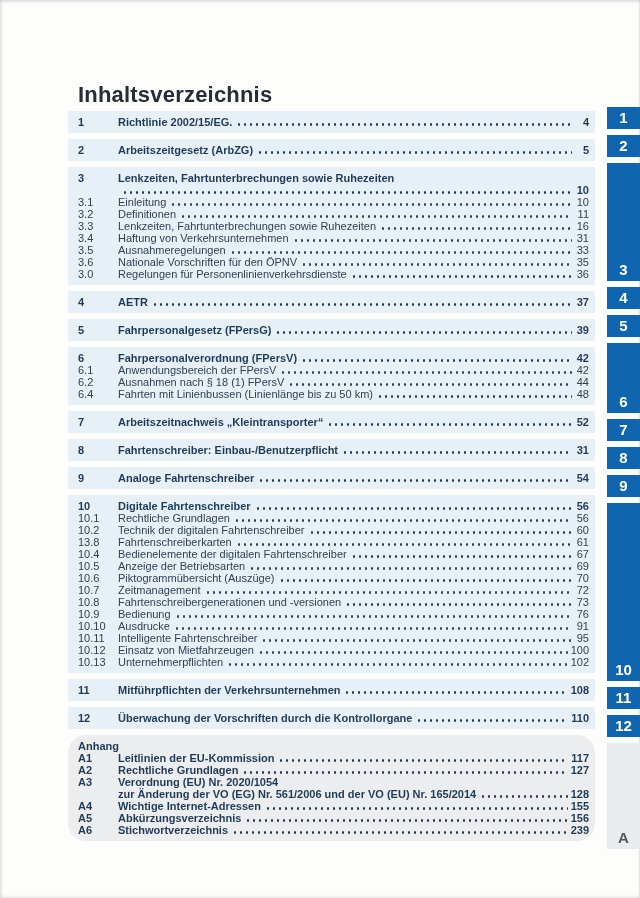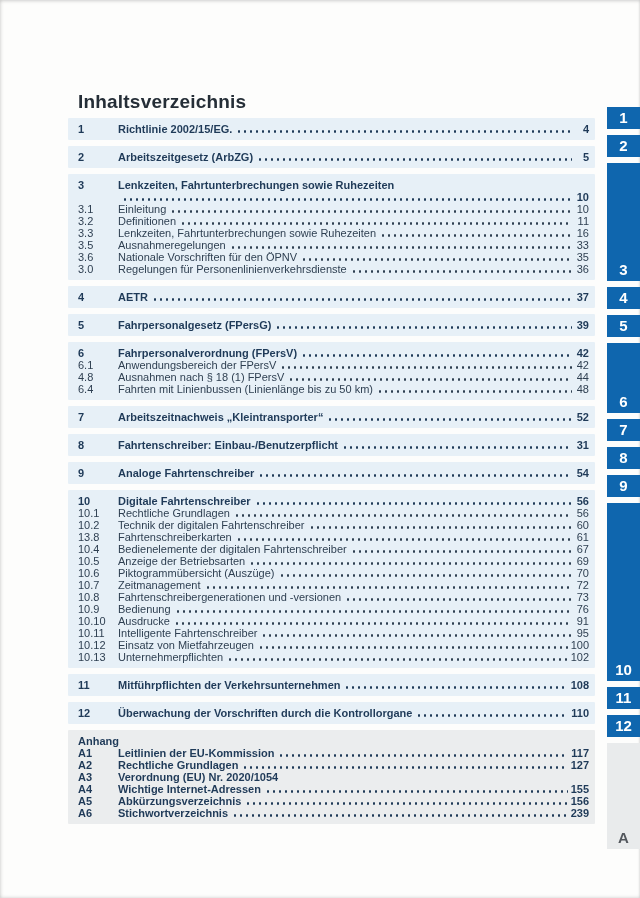--- a/index.html
+++ b/index.html
@@ -3,25 +3,25 @@
 <meta charset="utf-8">
 <style>
   html,body{margin:0;padding:0;background:#f3f3f2;}
   .page{
     position:relative;width:640px;height:898px;background:#fdfdfc;
     font-family:"Liberation Sans","DejaVu Sans",sans-serif;overflow:hidden;
     box-shadow:inset 0 2px 3px rgba(0,0,0,.10), inset 2px 0 3px rgba(0,0,0,.06),
                inset 0 -2px 3px rgba(0,0,0,.05), inset -1px 0 2px rgba(0,0,0,.05);
   }
   .content{position:absolute;left:68px;top:80px;width:527px;}
-  .title{margin:11px 0 5px 10px;font-size:19px;line-height:22px;font-weight:700;
+  .title{margin:4px 0 5px 10px;font-size:22px;line-height:22px;font-weight:700;
          color:#252e37;letter-spacing:.2px;}
   .block{padding:5px 6px 5px 10px;margin-bottom:6px;border-radius:1px;}
   .block.blue{background:var(--band_blue);}
-  .block.gray{background:var(--band_gray);}
+  .block.gray{background:var(--band_gray);border-radius:18px;}
   .row{display:flex;align-items:flex-end;font-size:11px;line-height:12px;
        color:var(--text_regular);}
   .row.bold{font-weight:700;color:var(--text_bold);}
   .num{width:40px;flex:0 0 40px;white-space:nowrap;}
   .txt{white-space:nowrap;}
   .leader{flex:1 1 auto;height:5px;margin:0 3px 1px 4px;
     background-image:radial-gradient(circle,currentColor 1px,transparent 1.4px);
     background-size:6px 5px;background-repeat:repeat-x;background-position:left bottom;}
   .pg{flex:0 0 auto;min-width:14px;text-align:right;}
   .tabs{position:absolute;top:0;right:0;width:33px;height:100%;}
@@ -76,20 +76,26 @@
             <span class="leader"></span>
             <span class="pg">11</span>
           </div>
           <div class="row">
             <span class="num">3.3</span>
             <span class="txt">Lenkzeiten, Fahrtunterbrechungen sowie Ruhezeiten</span>
             <span class="leader"></span>
             <span class="pg">16</span>
           </div>
           <div class="row">
+            <span class="num">3.4</span>
+            <span class="txt">Haftung von Verkehrsunternehmen</span>
+            <span class="leader"></span>
+            <span class="pg">31</span>
+          </div>
+          <div class="row">
             <span class="num">3.5</span>
             <span class="txt">Ausnahmeregelungen</span>
             <span class="leader"></span>
             <span class="pg">33</span>
           </div>
           <div class="row">
             <span class="num">3.6</span>
             <span class="txt">Nationale Vorschriften für den ÖPNV</span>
             <span class="leader"></span>
             <span class="pg">35</span>
@@ -124,21 +130,21 @@
             <span class="leader"></span>
             <span class="pg">42</span>
           </div>
           <div class="row">
             <span class="num">6.1</span>
             <span class="txt">Anwendungsbereich der FPersV</span>
             <span class="leader"></span>
             <span class="pg">42</span>
           </div>
           <div class="row">
-            <span class="num">4.8</span>
+            <span class="num">6.2</span>
             <span class="txt">Ausnahmen nach § 18 (1) FPersV</span>
             <span class="leader"></span>
             <span class="pg">44</span>
           </div>
           <div class="row">
             <span class="num">6.4</span>
             <span class="txt">Fahrten mit Linienbussen (Linienlänge bis zu 50 km)</span>
             <span class="leader"></span>
             <span class="pg">48</span>
           </div>
@@ -282,20 +288,26 @@
           </div>
           <div class="row bold">
             <span class="num">A2</span>
             <span class="txt">Rechtliche Grundlagen</span>
             <span class="leader"></span>
             <span class="pg">127</span>
           </div>
           <div class="row bold">
             <span class="num">A3</span>
             <span class="txt">Verordnung (EU) Nr. 2020/1054</span>
+          </div>
+          <div class="row bold">
+            <span class="num"></span>
+            <span class="txt">zur Änderung der VO (EG) Nr. 561/2006 und der VO (EU) Nr. 165/2014</span>
+            <span class="leader"></span>
+            <span class="pg">128</span>
           </div>
           <div class="row bold">
             <span class="num">A4</span>
             <span class="txt">Wichtige Internet-Adressen</span>
             <span class="leader"></span>
             <span class="pg">155</span>
           </div>
           <div class="row bold">
             <span class="num">A5</span>
             <span class="txt">Abkürzungsverzeichnis</span>

